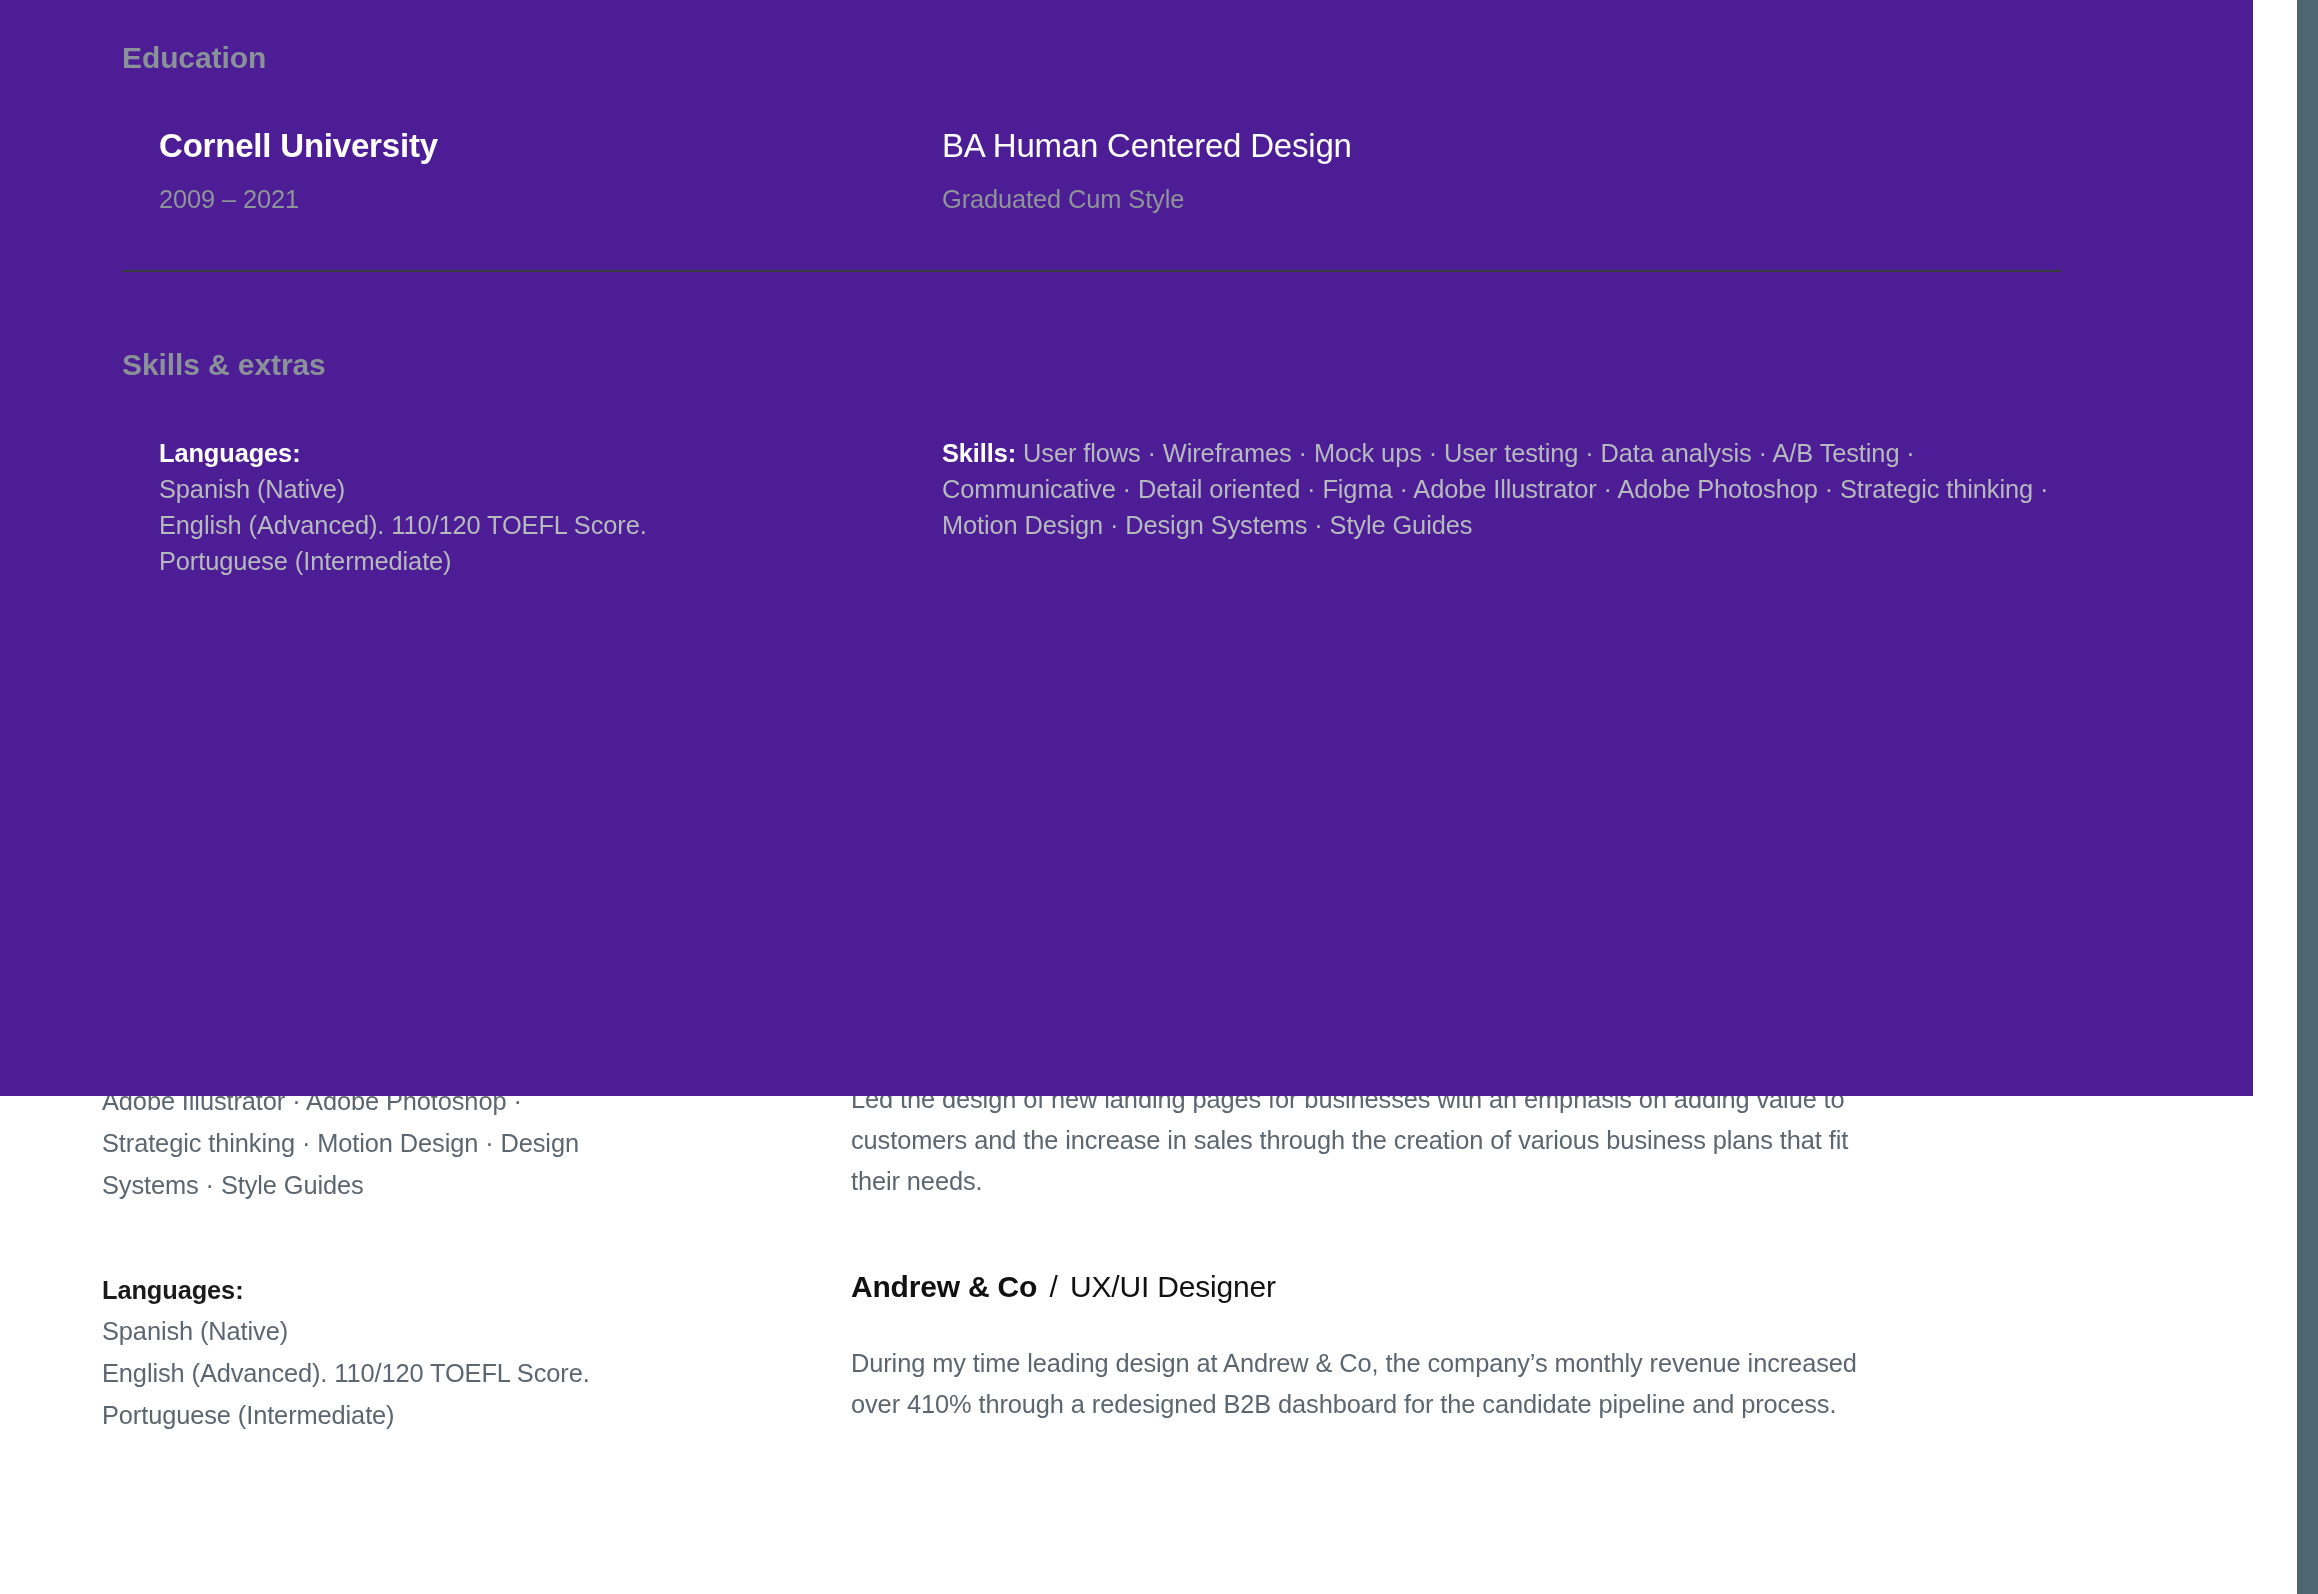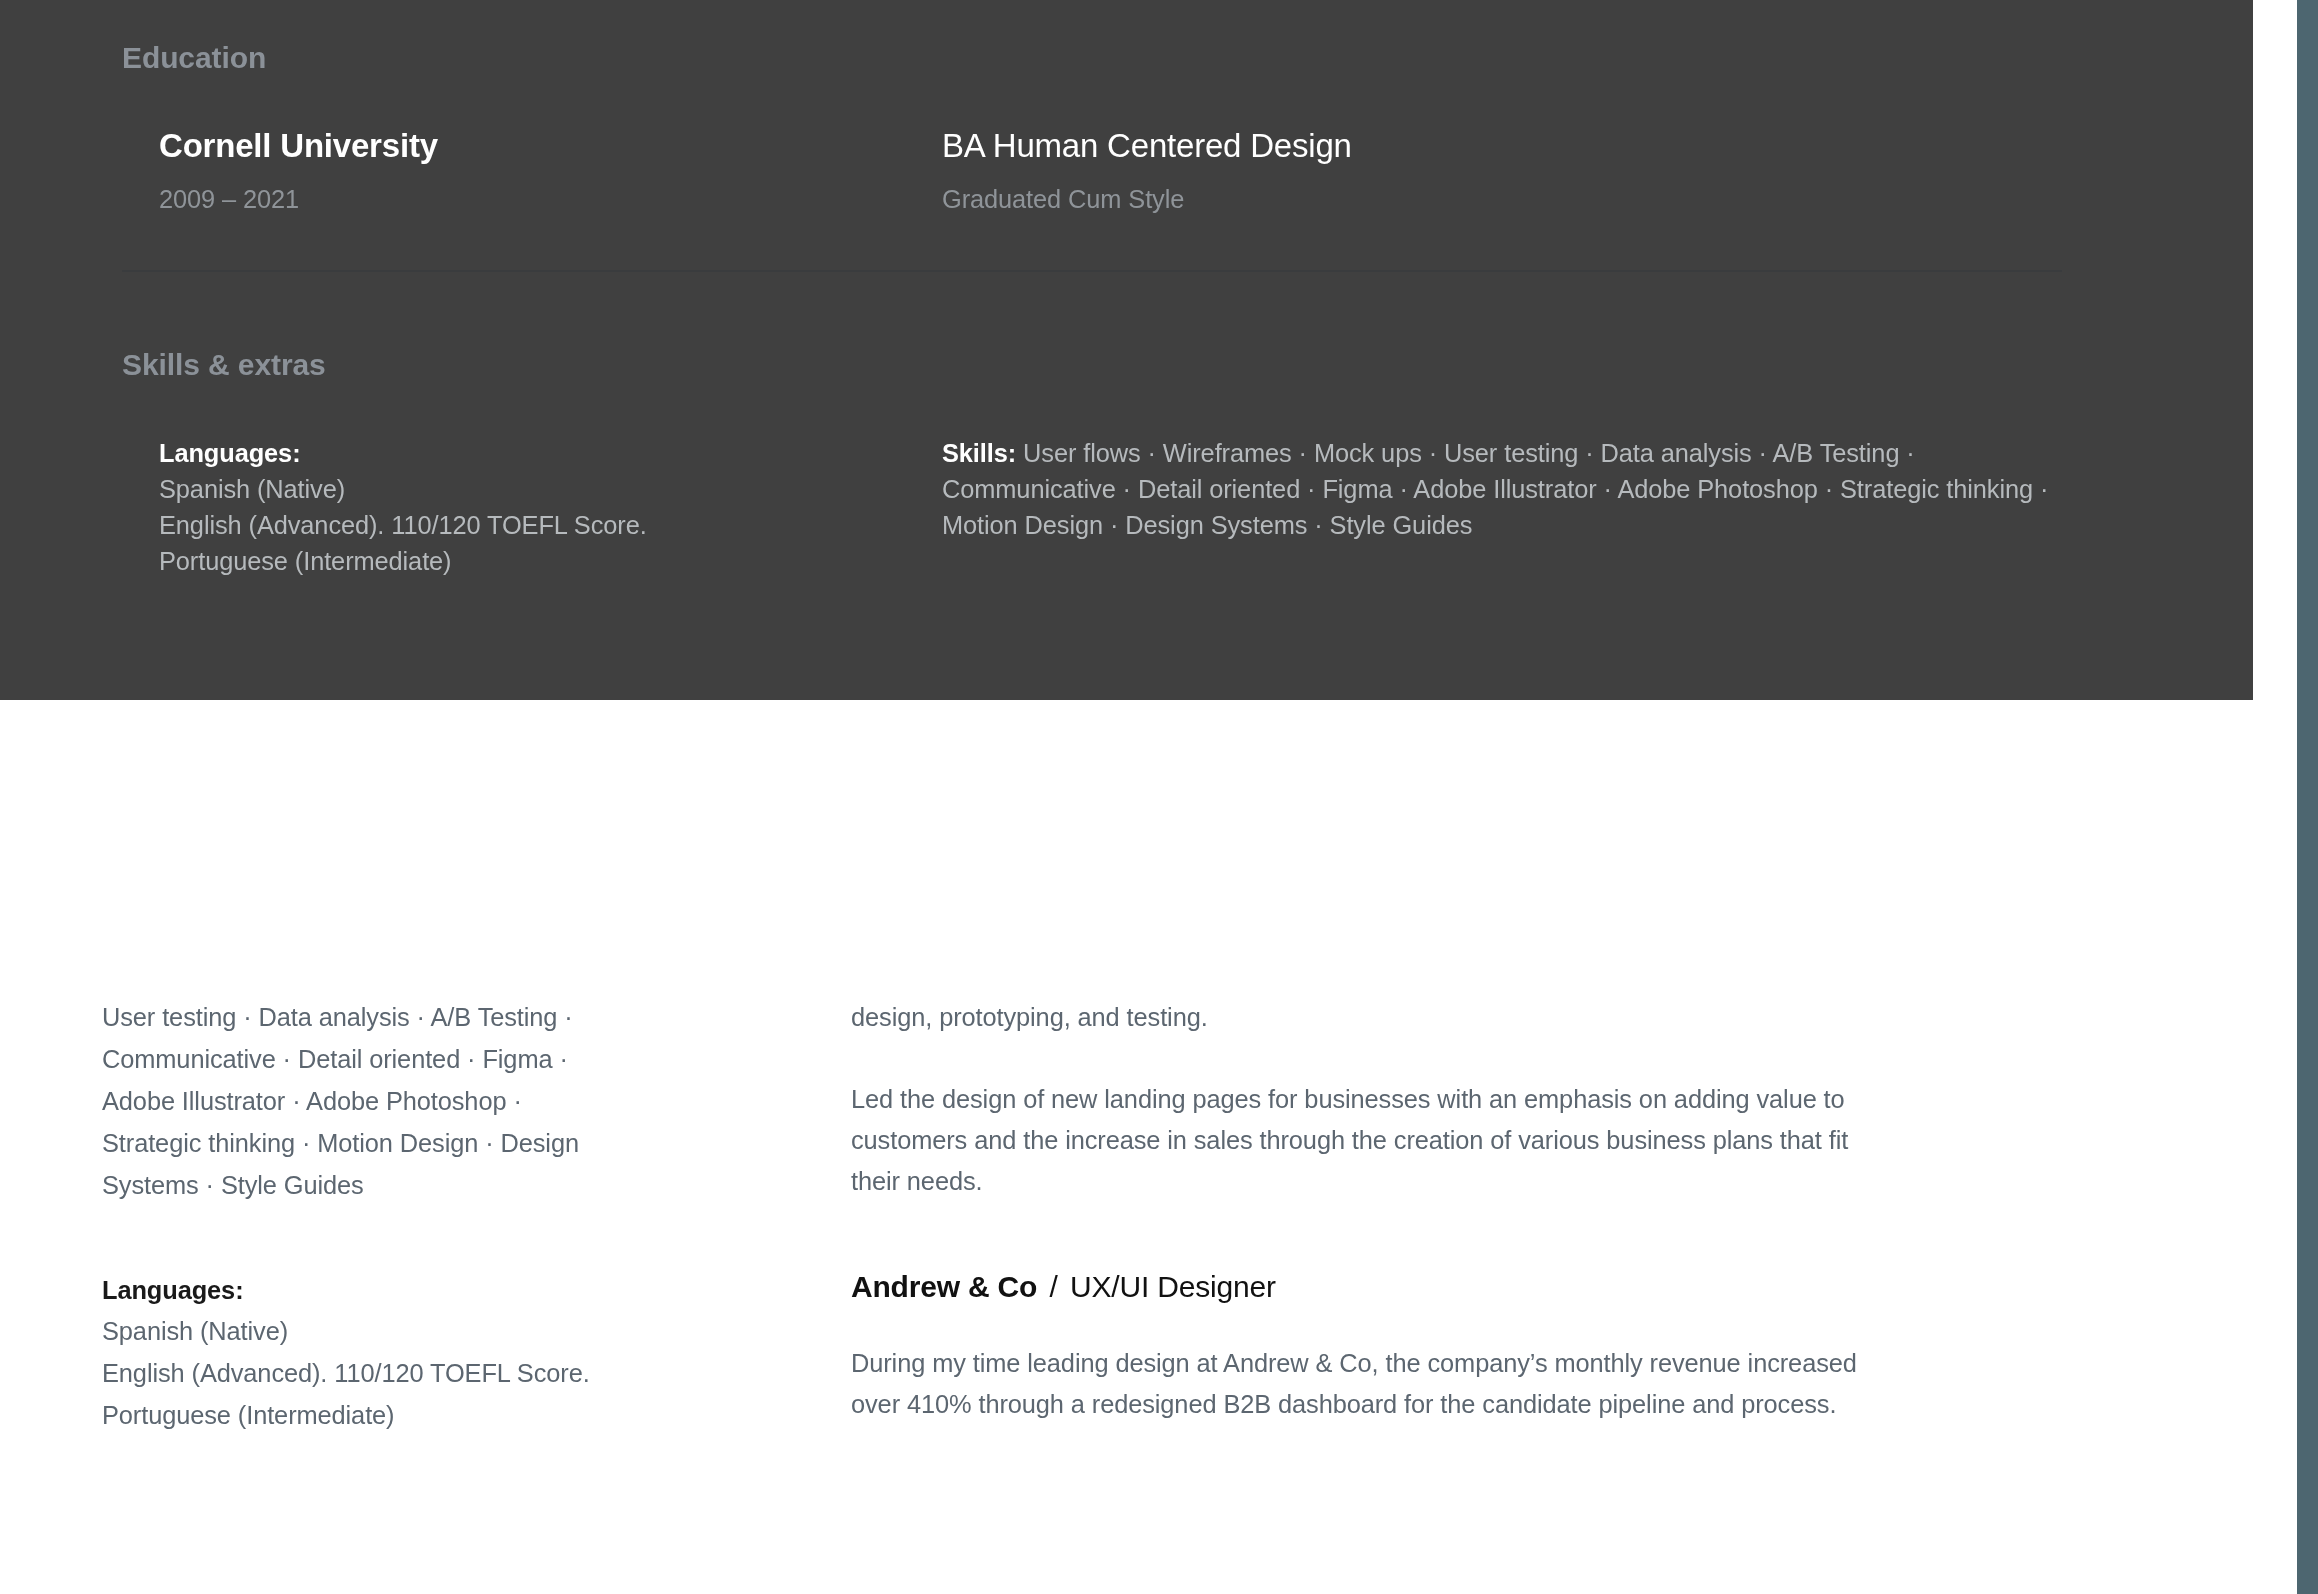--- a/index.html
+++ b/index.html
@@ -40,22 +40,22 @@
     height: 1595px;
     background: #4d6670;
   }
 
   
   #dark-panel {
     position: absolute;
     left: 0;
     top: 0;
     width: 2253px;
-    height: 700px;
-    background: #404040;
+    height: 1096px;
+    background: #4c1d95;
     z-index: 5;
     overflow: hidden;
   }
 
   .dk-inner {
     position: absolute;
     left: 122px;
     top: 0;
     width: 1940px;
   }

